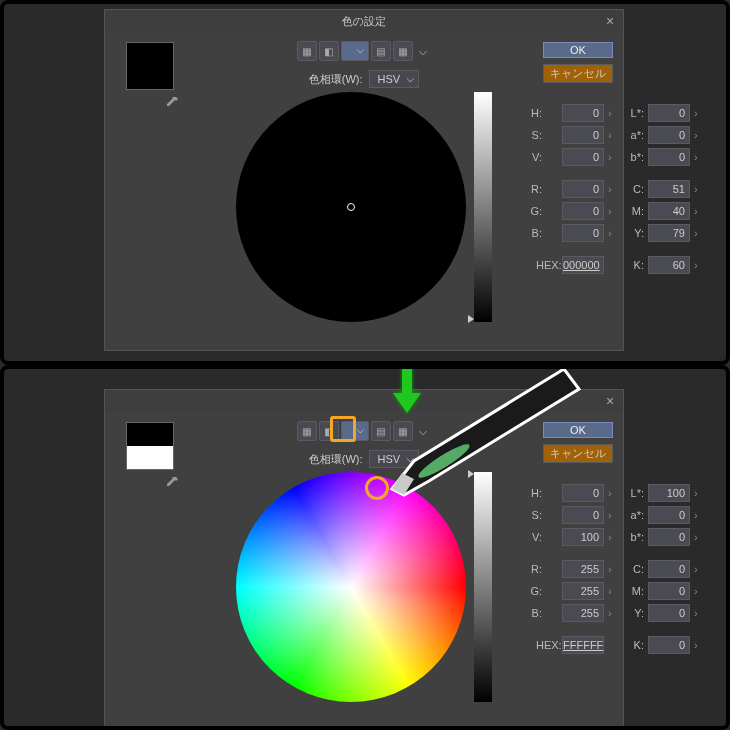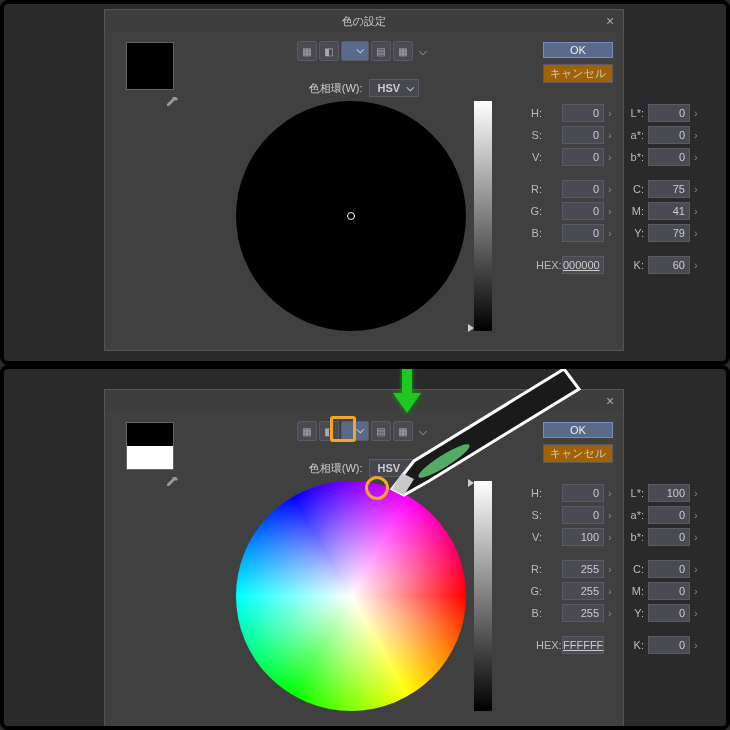--- a/index.html
+++ b/index.html
@@ -18,23 +18,23 @@
   .swatch { width: 48px; height: 48px; border: 1px solid #666; margin-top: 4px; background: #000; }
   .swatch.half-white { background: linear-gradient(to bottom, #000 0%, #000 50%, #fff 50%, #fff 100%); }
   .eyedrop { margin-top: 6px; align-self: flex-end; margin-right: 6px; color: #999; font-size: 14px; }
 
   .center { flex: 1; display: flex; flex-direction: column; align-items: center; }
   .toolbar { height: 26px; display: flex; align-items: center; gap: 2px; }
   .tbtn { width: 20px; height: 20px; background: #4a4a52; border: 1px solid #5a5a62; display: flex; align-items: center; justify-content: center; font-size: 10px; color: #aaa; border-radius: 2px; }
   .tbtn.sel { background: #5a6a8a; }
   .tbtn.circle::before { content: ''; width: 12px; height: 12px; border-radius: 50%; background: #778; display: block; }
   .tchev { width: 16px; height: 20px; display: flex; align-items: center; justify-content: center; color: #aaa; }
-  .row2 { display: flex; align-items: center; gap: 6px; margin-top: 15px; }
+  .row2 { display: flex; align-items: center; gap: 6px; margin-top: 6px; }
   .lbl { font-size: 11px; color: #ccc; }
-  .sel { background: #474750; border: 1px solid #5a5a62; color: #ccc; font-size: 11px; padding: 2px 18px 2px 8px; position: relative; font-weight: bold; }
+  .sel { background: #474750; border: 1px solid #5a5a62; color: #ccc; font-size: 11px; padding: 2px 18px 2px 8px; position: relative; }
   .sel::after { content: '⌵'; position: absolute; right: 4px; top: 2px; font-size: 10px; }
 
   .wheel-wrap { display: flex; gap: 8px; margin-top: 4px; }
   .wheel { width: 230px; height: 230px; border-radius: 50%; background: #000; position: relative; }
   .wheel.color { background: conic-gradient(from 90deg, red, yellow, lime, cyan, blue, magenta, red); }
   .wheel.color::after { content: ''; position: absolute; inset: 0; border-radius: 50%; background: radial-gradient(circle, white 0%, rgba(255,255,255,0) 70%); }
   .wheel .dot { position: absolute; left: 50%; top: 50%; width: 8px; height: 8px; border: 1px solid #fff; border-radius: 50%; transform: translate(-50%,-50%); }
   .wheel .dot.dark { border-color: #555; }
 
   .grad { width: 18px; height: 230px; background: linear-gradient(to bottom, #fff, #000); position: relative; }
@@ -137,28 +137,28 @@
       <div class="gl">b*:</div>
           <div class="gv">0</div>
           <div class="gc">›</div>
 
       <div class="sp"></div>
 
       <div class="gl">R:</div>
           <div class="gv">0</div>
           <div class="gc">›</div>
       <div class="gl">C:</div>
-          <div class="gv">75</div>
+          <div class="gv">51</div>
           <div class="gc">›</div>
 
       <div class="gl">G:</div>
           <div class="gv">0</div>
           <div class="gc">›</div>
       <div class="gl">M:</div>
-          <div class="gv">41</div>
+          <div class="gv">40</div>
           <div class="gc">›</div>
 
       <div class="gl">B:</div>
           <div class="gv">0</div>
           <div class="gc">›</div>
       <div class="gl">Y:</div>
           <div class="gv">79</div>
           <div class="gc">›</div>
 
       <div class="sp"></div>

